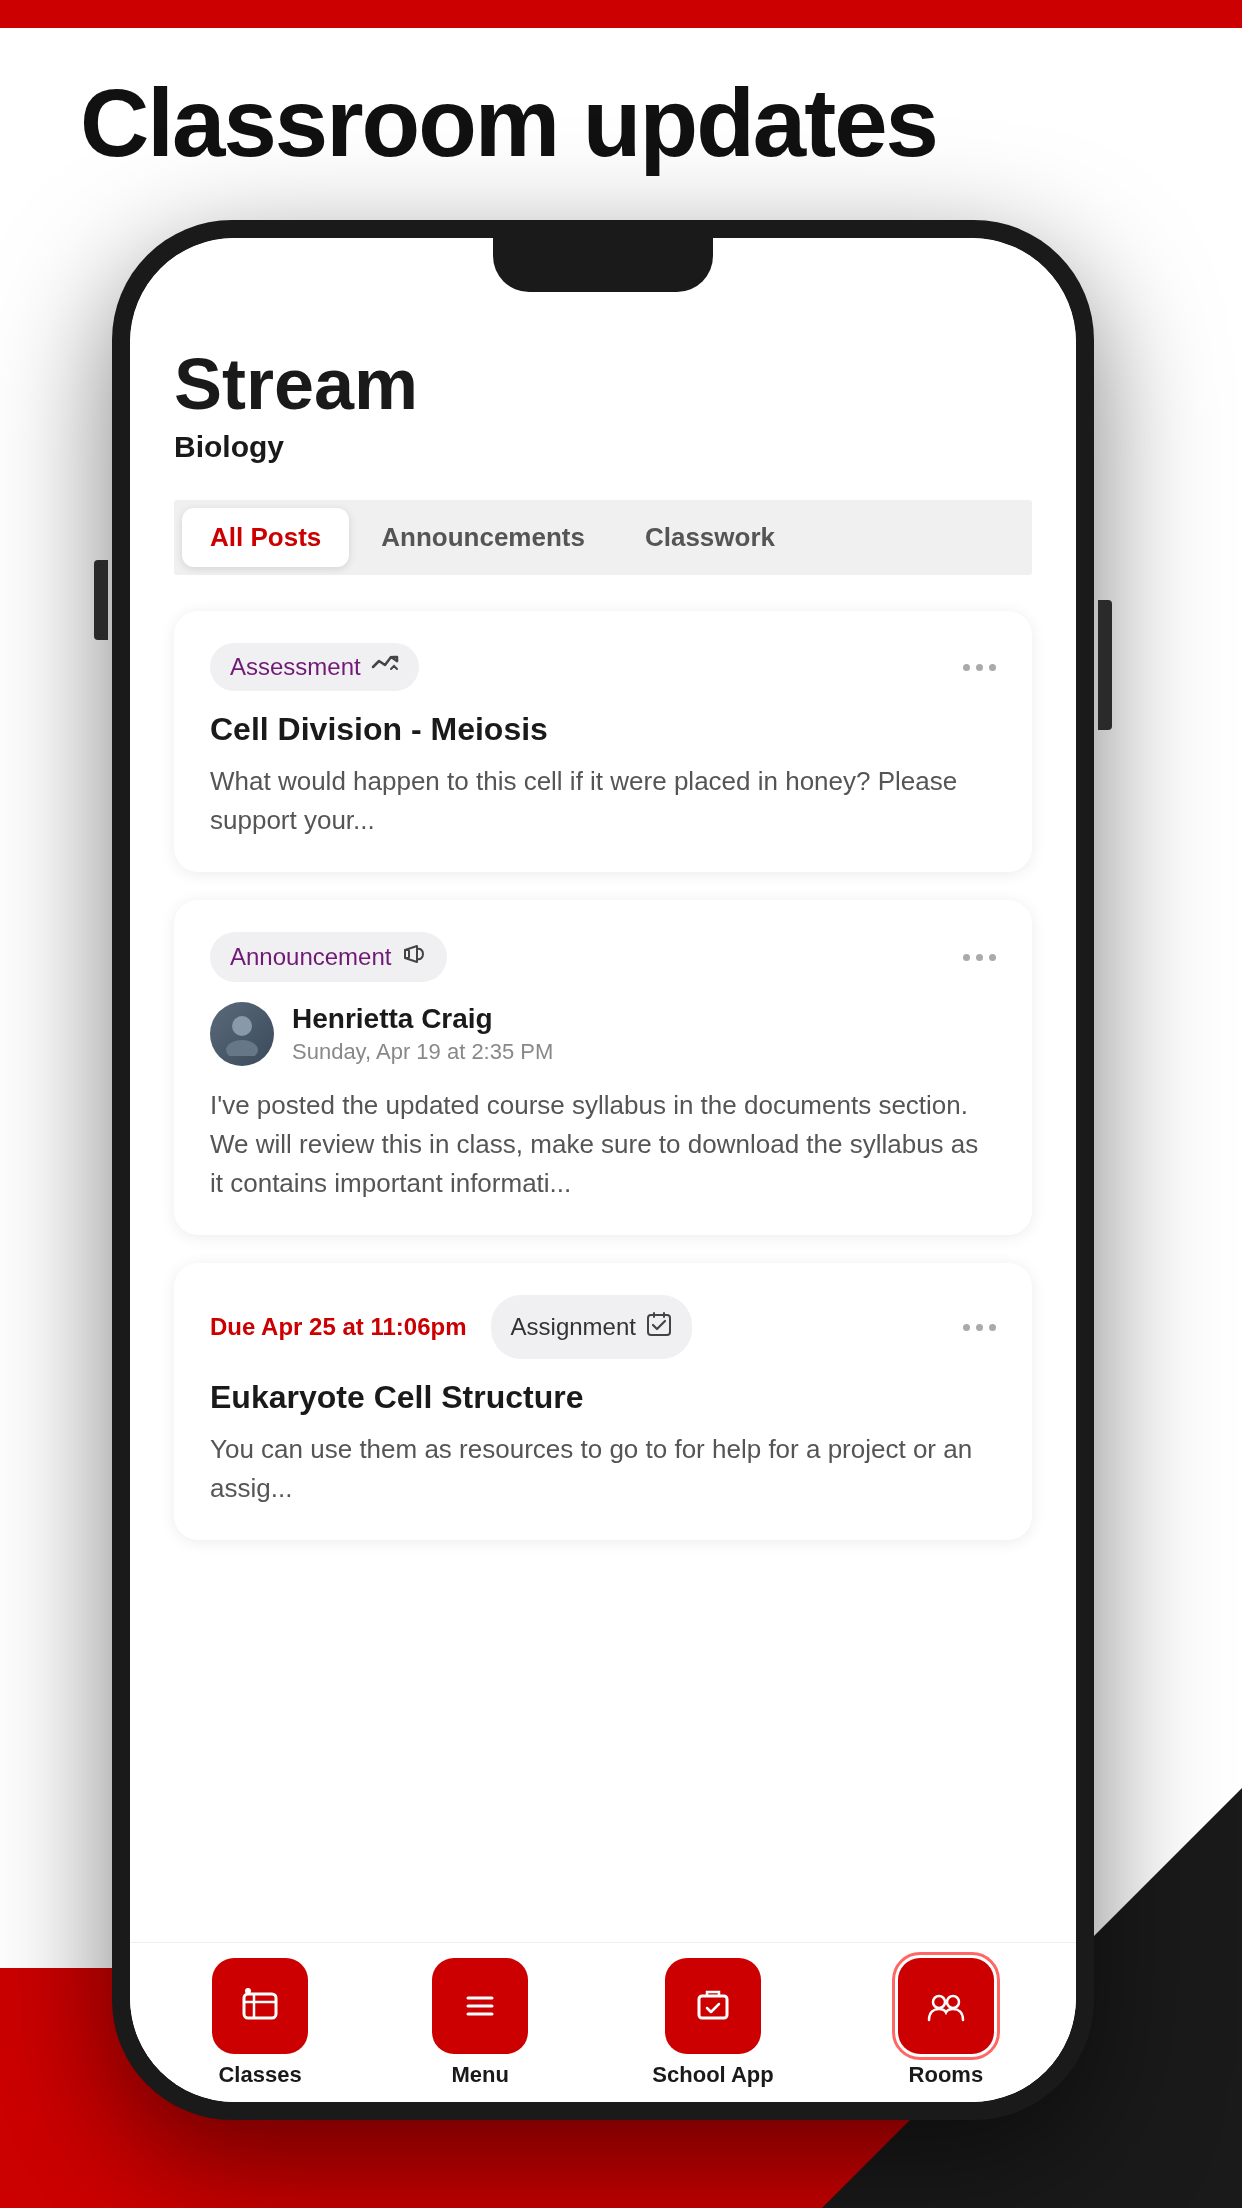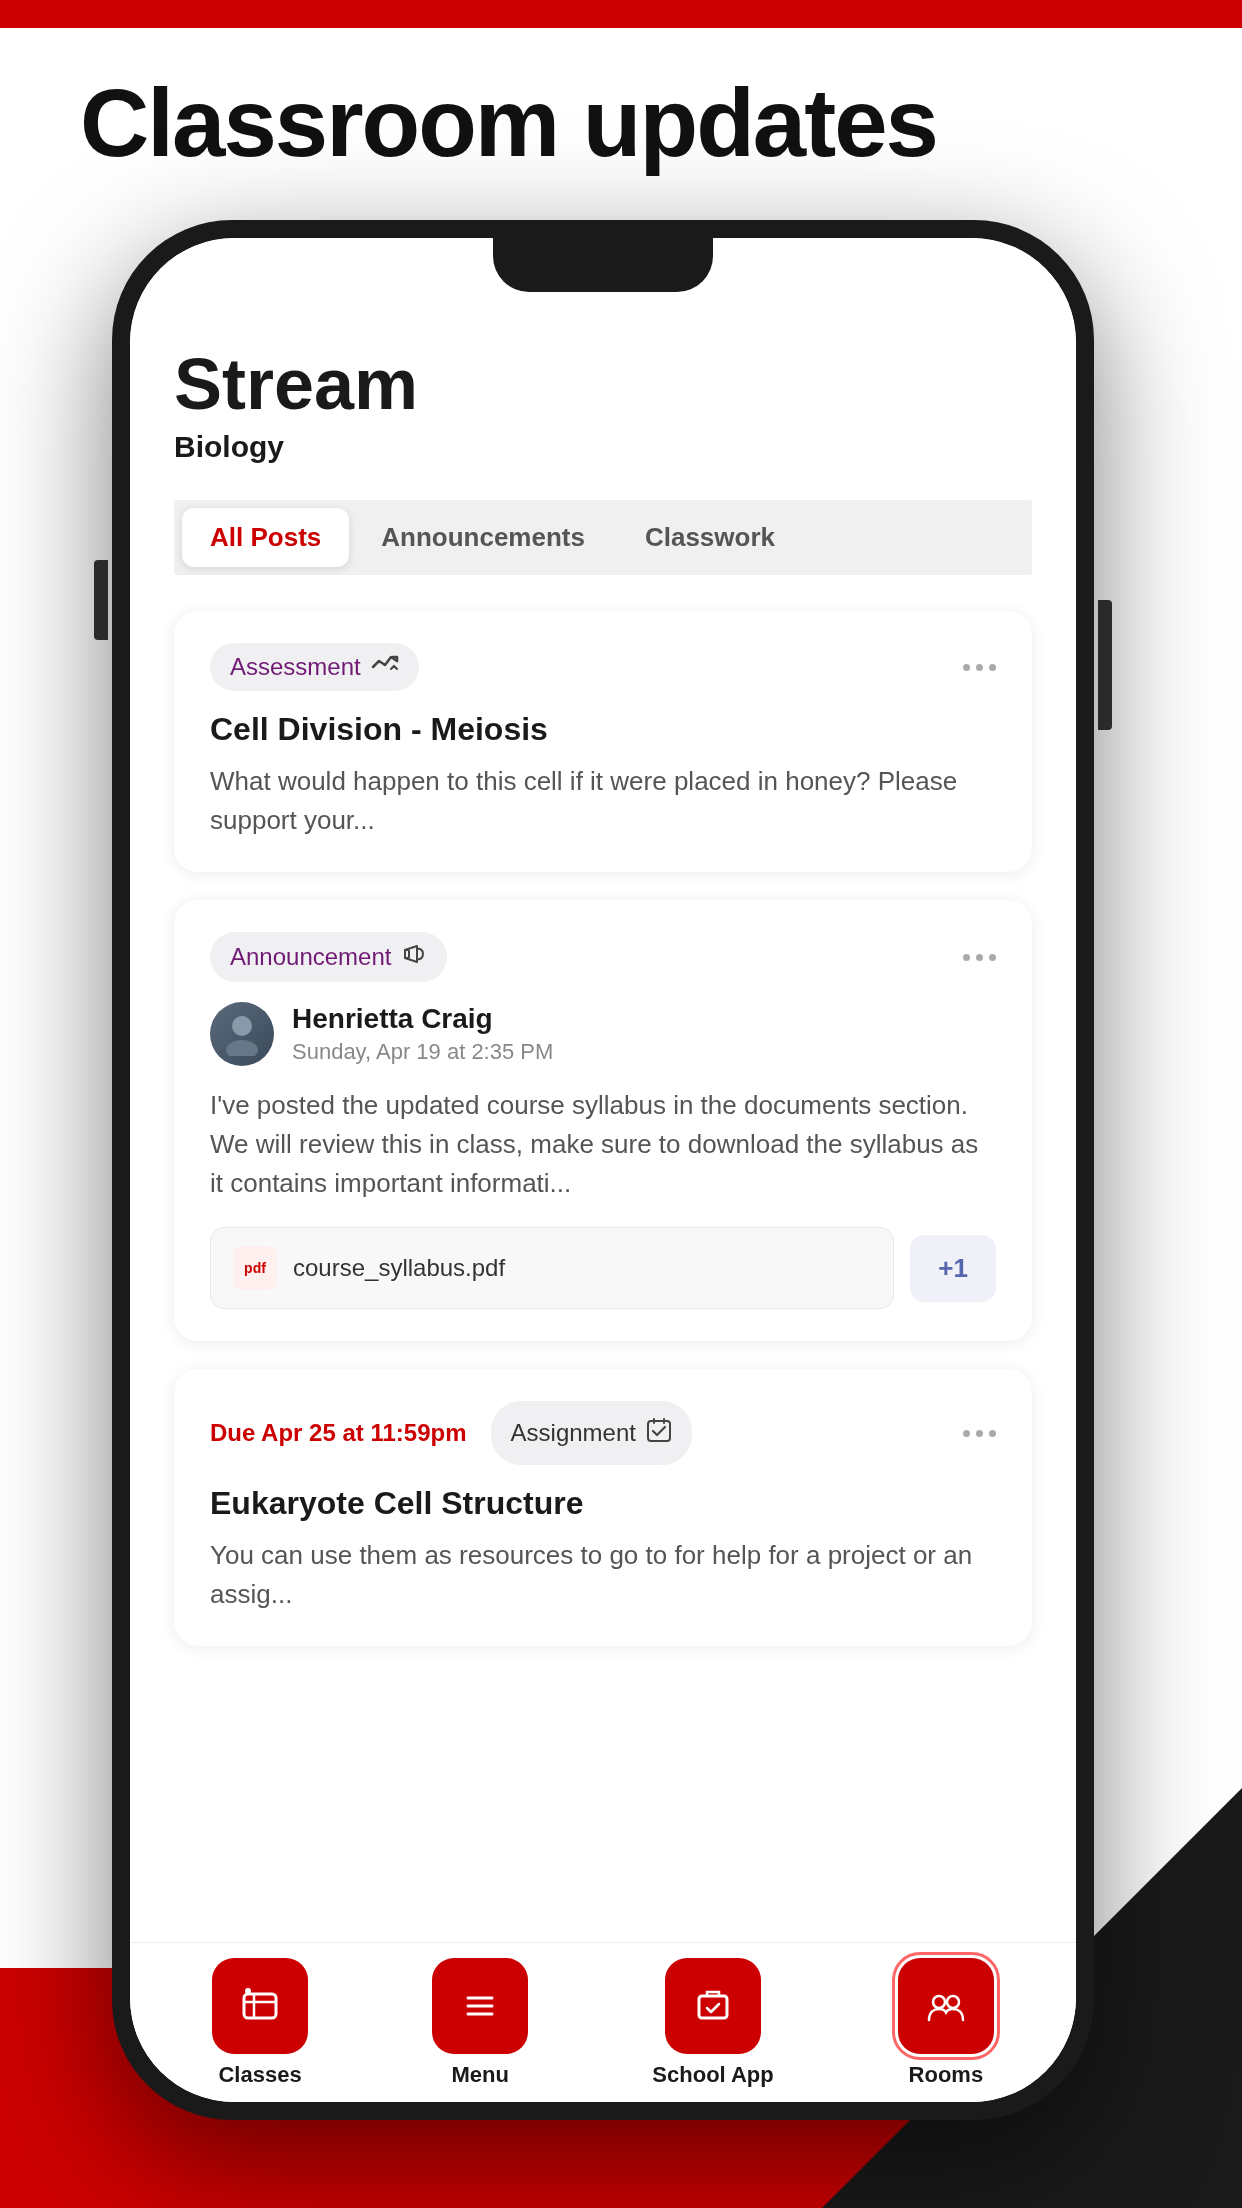--- a/index.html
+++ b/index.html
@@ -484,33 +484,26 @@
                 </div>
               </div>
               <div>
                 <div class="author-name">Henrietta Craig</div>
                 <div class="author-date">Sunday, Apr 19 at 2:35 PM</div>
               </div>
             </div>
 
             <div class="card-body">I've posted the updated course syllabus in the documents section. We will review this in class, make sure to download the syllabus as it contains important informati...</div>
 
-            <div class="attachment-row">
-              <div class="pdf-file">
-                <div class="pdf-icon">pdf</div>
-                <span class="pdf-name">course_syllabus.pdf</span>
-              </div>
-              <div class="pdf-plus">+1</div>
-            </div>
           </div>
 
           <div class="card">
             <div class="card-tag-row">
               <div style="display:flex; align-items:center; gap:24px;">
-                <span class="due-date">Due Apr 25 at 11:59pm</span>
+                <span class="due-date">Due Apr 25 at 11:06pm</span>
                 <div class="assignment-tag">
                   <span>Assignment</span>
                   <span>
                     <svg width="26" height="26" viewBox="0 0 26 26" fill="none" xmlns="http://www.w3.org/2000/svg">
                       <rect x="2" y="4" width="22" height="20" rx="3" stroke="#444" stroke-width="2" fill="none"></rect>
                       <path d="M8 2 L8 6 M18 2 L18 6" stroke="#444" stroke-width="2" stroke-linecap="round"></path>
                       <path d="M7 14 L11 18 L19 10" stroke="#444" stroke-width="2.2" stroke-linecap="round" stroke-linejoin="round"></path>
                     </svg>
                   </span>
                 </div>

